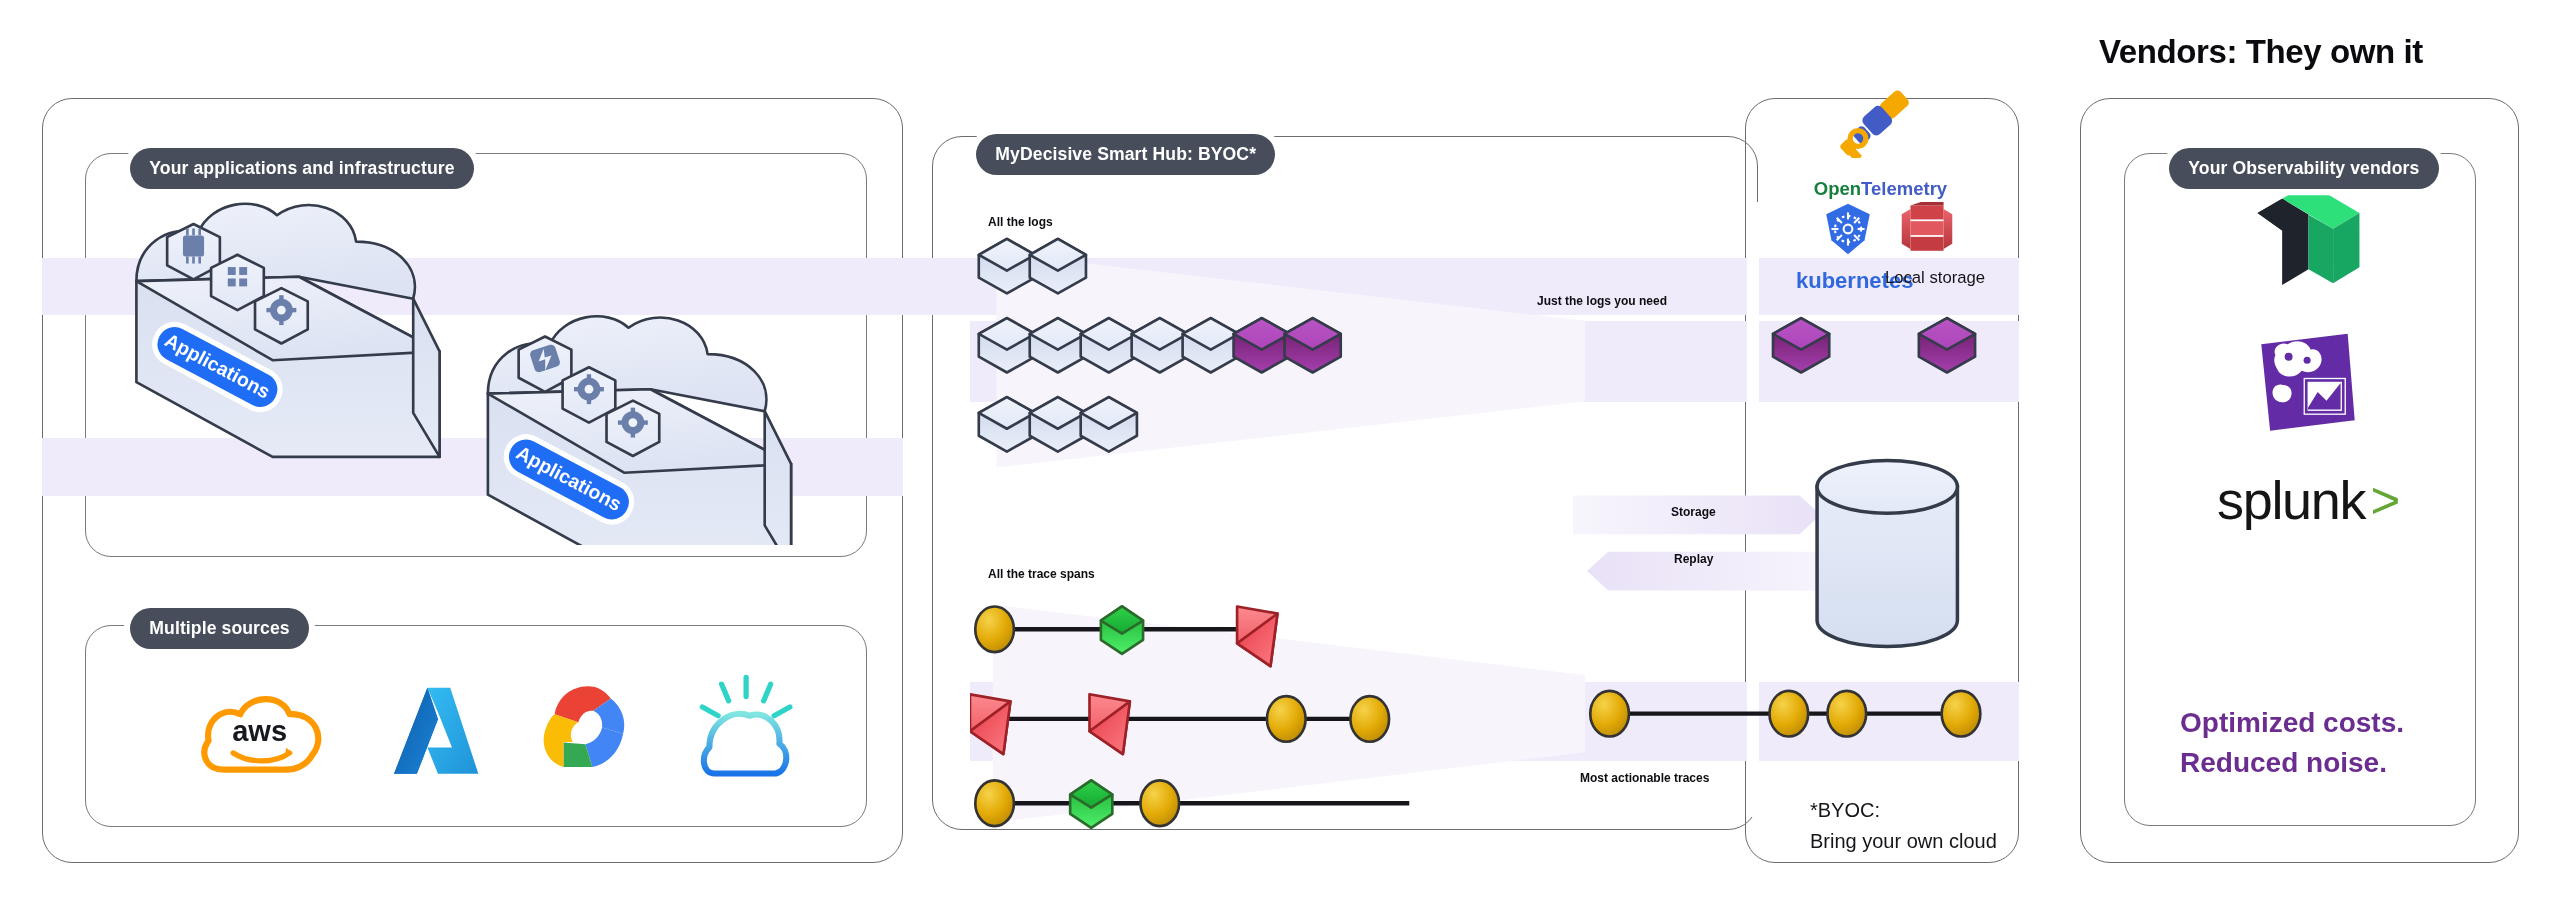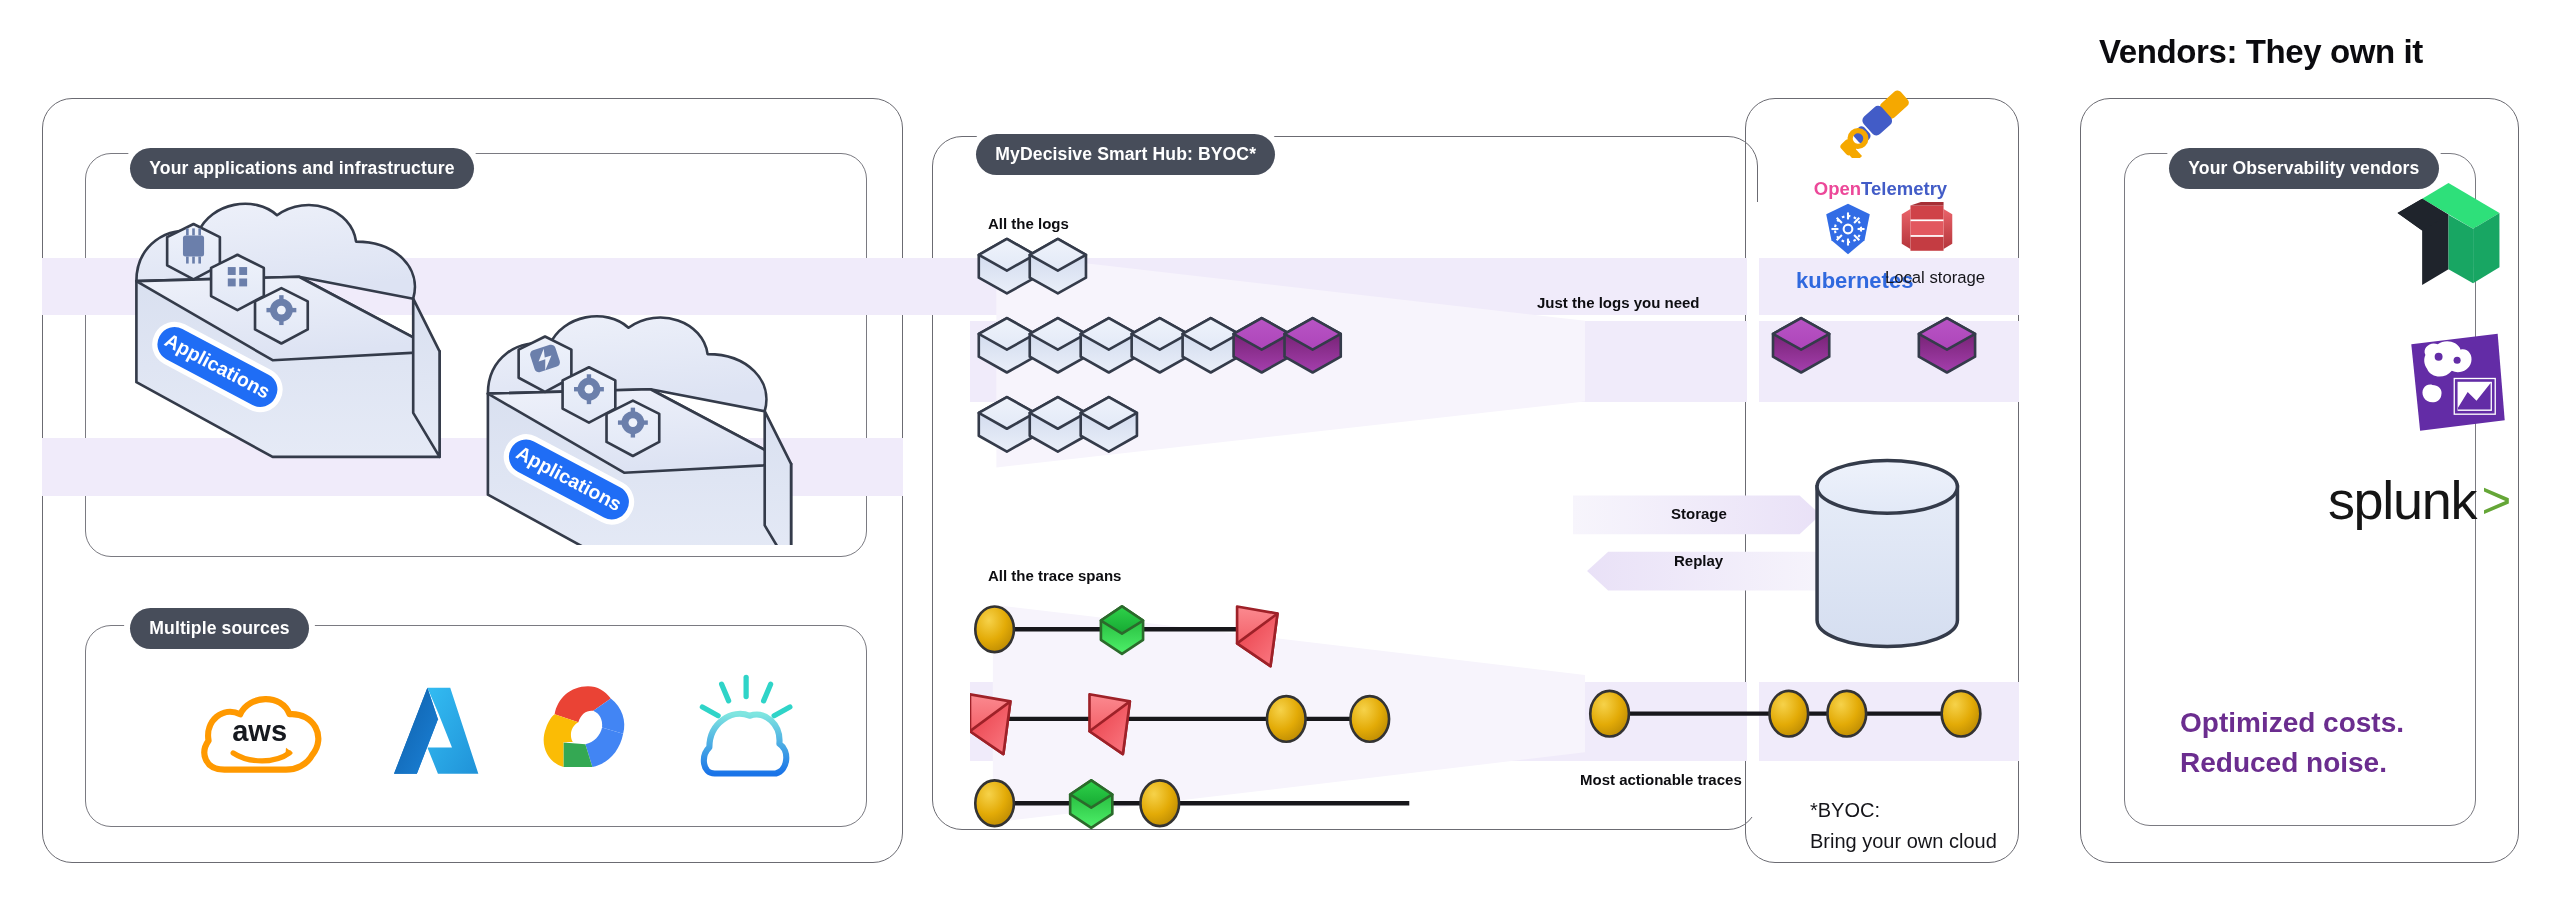--- a/index.html
+++ b/index.html
@@ -50,21 +50,21 @@
   
   .band {
     position: absolute;
     background: #f0ebfa;
     z-index: 1;
   }
 
   
   .lbl {
     position: absolute;
-    font-size: 15px;
+    font-size: 12px;
     font-weight: bold;
     color: #0d0d11;
     white-space: nowrap;
     z-index: 20;
   }
   .lbl-plain {
     position: absolute;
     font-size: 20px;
     font-weight: normal;
     color: #15151a;
@@ -83,21 +83,21 @@
 
   
   .svg-layer { position: absolute; z-index: 12; }
 
   
   .vendor-stack {
     position: absolute;
     left: 2106px; top: 176px;
     width: 404px;
     display: flex; flex-direction: column;
-    align-items: flex-end; gap: 33px;
+    align-items: center; gap: 33px;
     z-index: 20;
   }
   .tagline {
     position: absolute;
     left: 2180px; top: 703px;
     font-size: 28px; font-weight: bold;
     color: #6b2d8f;
     line-height: 1.42;
     z-index: 20;
   }
@@ -108,21 +108,21 @@
     font-size: 54px;
     color: #151515;
     letter-spacing: -1.3px;
     font-weight: normal;
     display: flex; align-items: center; gap: 5.3px;
   }
   .splunk-chev { color: #65a637; font-size: 51px; font-weight: 300; }
 
   
   .otel-word { font-size: 18.5px; font-weight: bold; white-space: nowrap; }
-  .otel-o { color: #ec4899; }
+  .otel-o { color: #15803d; }
   .otel-t { color: #425cc7; }
   .k8s-word { font-size: 22px; font-weight: bold; color: #3069de; }
 </style>
 </head>
 <body>
 
 <div id="stage">
 
   <div class="section-title" id="title-right">Vendors: They own it</div>
 

